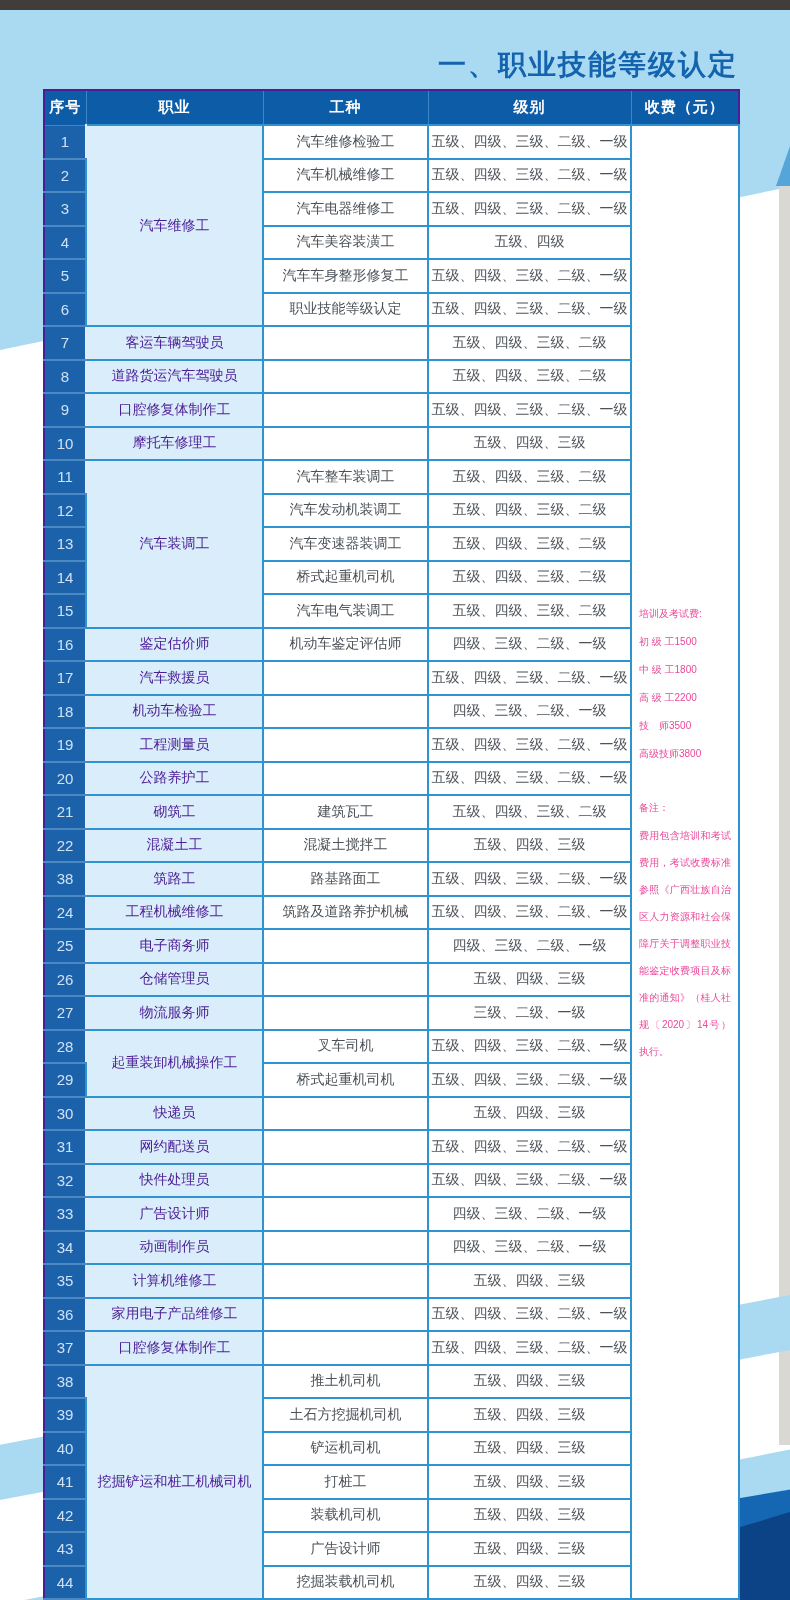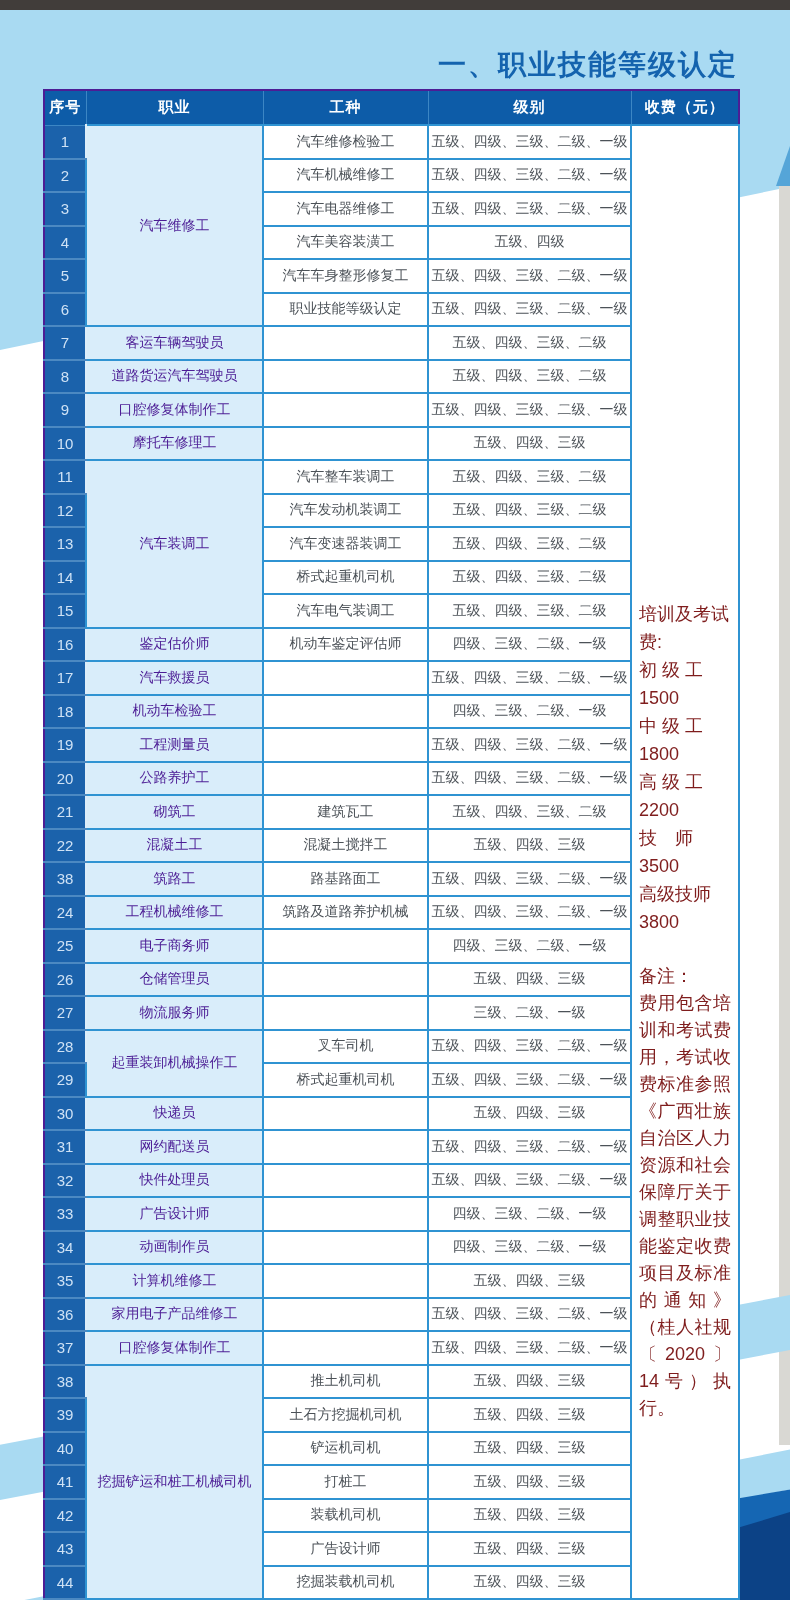--- a/index.html
+++ b/index.html
@@ -44,21 +44,21 @@
   }
   .grid td.seq{
     background:#1b62ab;color:#cfe2f5;font-size:15px;
     border:none;border-bottom:2px solid #4c89c2;border-right:2px solid #ddeefa;
   }
   .grid td.occ{background:#d9edfa;color:#4c1d95;}
   .grid td.fee{
     vertical-align:top;text-align:left;padding:0 7px;white-space:normal;
     border:2px solid #2f93d2;
   }
-  .fee-inner{margin-top:474px;font-size:18px;color:#7f1d1d;line-height:28px;}
+  .fee-inner{margin-top:474px;font-size:10px;color:#ec4899;line-height:28px;}
   .fee-note-label{margin-top:26px;}
   .fee-note{text-align:justify;line-height:27px;}
 </style>
 </head>
 <body>
 
 <div class="page">
 
   <div class="topbar"></div>
   <div class="band-top"></div>

